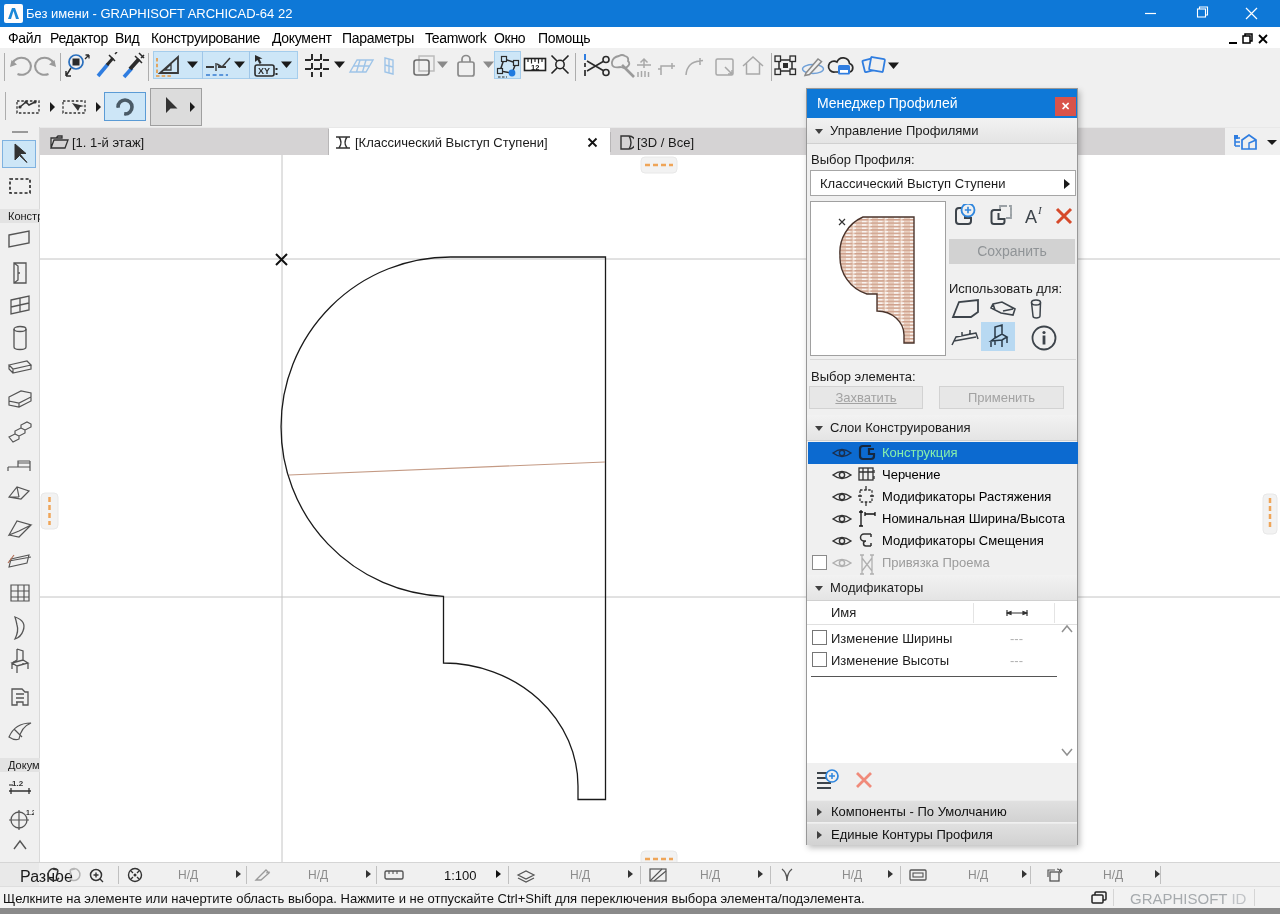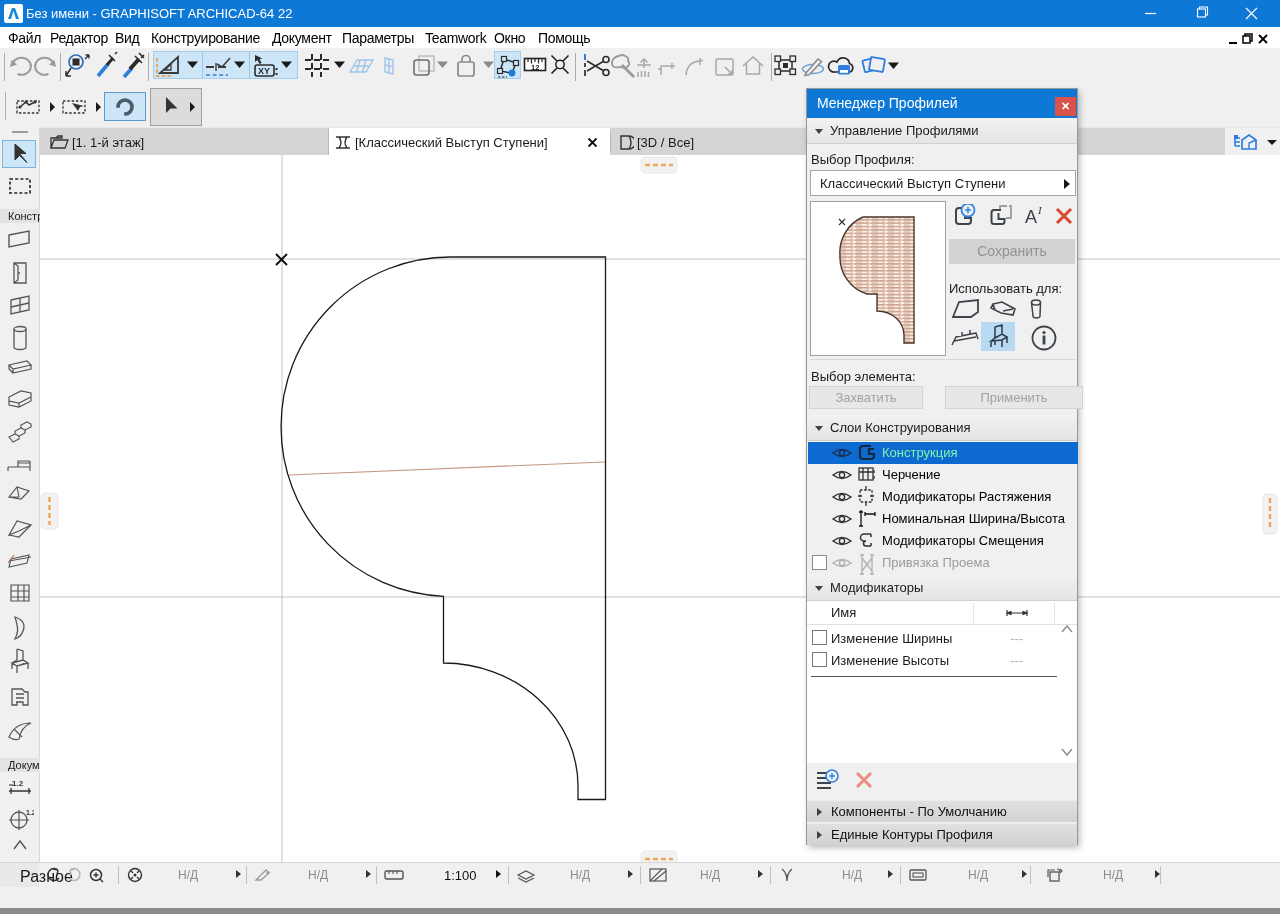--- a/index.html
+++ b/index.html
@@ -465,22 +465,22 @@
       <path d="M5 14 L5 3 L12 1 L12 10 M1 17 L5 14 L12 10 L17 13 L12 16 Z M1 17 v6 M17 13 v6 M12 16 v7 M5 21 v-4" fill="none" stroke="#2a3a48" stroke-width="1.5"></path>
     </g>
     <g transform="translate(82,28)">
           <circle cx="13" cy="13" r="11.5" fill="none" stroke="#3d444b" stroke-width="1.8"></circle>
           <circle cx="13" cy="7.5" r="1.6" fill="#3d444b"></circle>
           <rect x="11.6" y="10.5" width="2.8" height="9" fill="#3d444b"></rect>
         </g>
   </svg>
   <div class="abs" style="left:3px;top:270px;width:266px;height:1px;background:#d8d8d8"></div>
   <div class="dlabel" style="left:4px;top:280px">Выбор элемента:</div>
-  <div class="graybtn2" style="left:2px;top:297px;width:114px;height:23px;line-height:21px;">Захватить</div>
-  <div class="graybtn2" style="left:138px;top:297px;width:138px;height:23px;line-height:21px;">Применить</div>
+  <div class="graybtn2" style="left:2px;top:297px;width:114px;height:23px;line-height:21px;text-decoration:underline;">Захватить</div>
+  <div class="graybtn2" style="left:132px;top:297px;width:125px;height:23px;line-height:21px;">Применить</div>
   <div class="sechdr" style="top:326px;height:26px;line-height:26px;"><span class="secarrow"></span>Слои Конструирования</div>
 
   <div class="abs" style="left:0;top:352px;width:270px;height:134px;background:#f0f0f0">
     <div class="lrow" style="top:1px;background:#0c6ad0;color:#86efac">
           <span class="nm">Конструкция</span>
         </div>
     <div class="lrow" style="top:23px">
           <span class="nm">Черчение</span>
         </div>
     <div class="lrow" style="top:45px">
@@ -634,15 +634,25 @@
   <svg class="abs" style="left:1044px;top:4px" width="20" height="16" viewBox="0 0 20 16">
         <rect x="6" y="5" width="9" height="9" fill="none" stroke="#555" stroke-width="1.3"></rect>
         <path d="M4 10 v-7 h7 M13 2 q3 0 3 3" fill="none" stroke="#555" stroke-width="1.2"></path>
         <path d="M16 2 l2 2 -2 2" fill="none" stroke="#555" stroke-width="1.1"></path>
       </svg>
   <div class="nd" style="left:1103px">Н/Д</div>
       <div class="fldarr" style="left:1155px"></div>
   <div class="coordsep" style="left:1160px"></div>
 </div>
 
+<div class="abs" id="statusbar">
+  <div class="abs" style="left:3px;top:4px;font-size:13px;color:#111;">Щелкните на элементе или начертите область выбора. Нажмите и не отпускайте Ctrl+Shift для переключения выбора элемента/подэлемента.</div>
+  <svg class="abs" style="left:1090px;top:3px" width="18" height="16" viewBox="0 0 18 16">
+    <rect x="5" y="2" width="11" height="8" rx="1" fill="none" stroke="#222" stroke-width="1.5"></rect>
+    <rect x="2" y="5" width="11" height="8" rx="1" fill="#f2f2f2" stroke="#222" stroke-width="1.5"></rect>
+  </svg>
+  <div class="abs" style="left:1113px;top:2px;width:1px;height:17px;background:#d5d5d5"></div>
+  <div class="abs" style="left:1130px;top:3px;font-size:15px;color:#a6aaad;">GRAPHISOFT <span style="color:#c0c3c6">ID</span></div>
+  <div class="abs" style="left:1254px;top:2px;width:1px;height:17px;background:#d5d5d5"></div>
+</div>
 <div class="abs" id="bottomstrip"></div>
 
 </div>
 
 </body></html>

